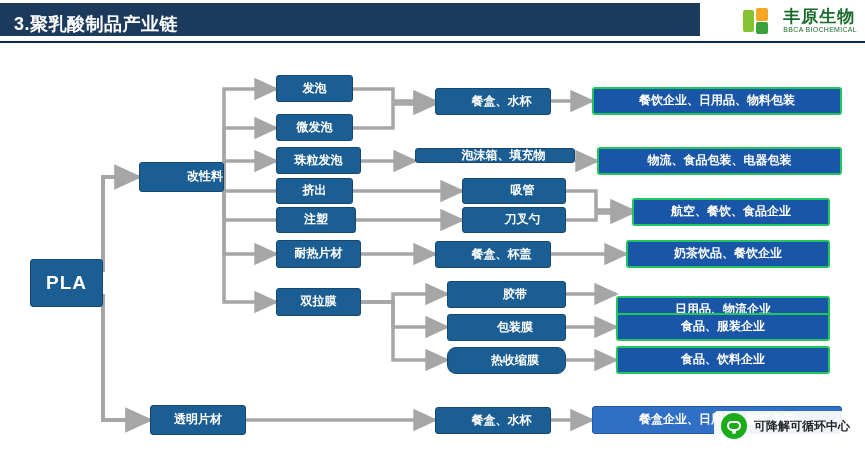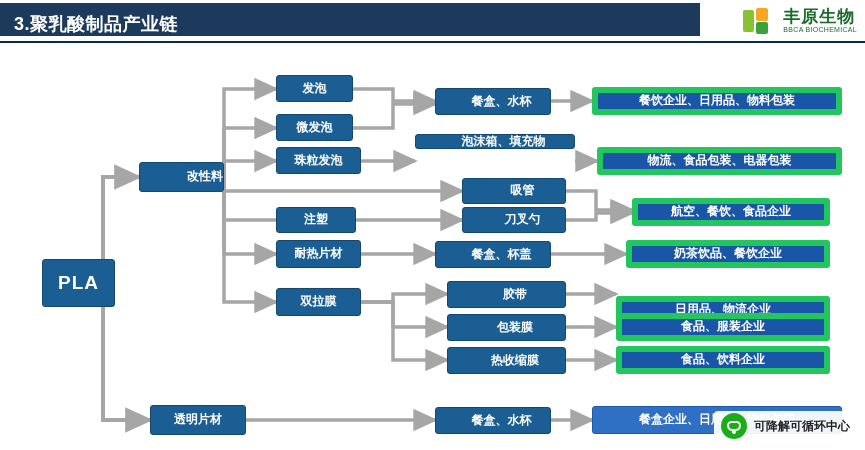--- a/index.html
+++ b/index.html
@@ -22,21 +22,21 @@
 
   
   .canvas{position:absolute;left:0;top:44px;width:865px;height:406px;background:#ffffff;}
 
   
   .node{position:absolute;box-sizing:border-box;display:flex;align-items:center;justify-content:center;
         color:#ffffff;font-weight:bold;text-align:center;border-radius:3px;line-height:1.1;}
   .n-pla{background:#1b5e93;border:1px solid #16476f;font-size:19px;letter-spacing:1px;}
   .n-mid{background:#1b5e93;border:1px solid #16476f;font-size:12px;}
   .n-prod{background:#1b5e93;border:1px solid #16476f;font-size:12px;padding-left:17px;}
-  .n-app{background:#1a56a8;border:6px solid #22c55e;font-size:12px;}
+  .n-app{background:#1a56a8;border:2px solid #22c55e;font-size:12px;}
   .n-app-alt{background:#2f6fc4;border:1px solid #1f5aa8;font-size:12px;}
 
   
   .lines{position:absolute;left:0;top:0;width:865px;height:406px;}
 
   
   .wm{position:absolute;right:6px;bottom:6px;display:flex;align-items:center;gap:7px;
       background:rgba(255,255,255,0.93);border-radius:4px;padding:2px 9px 5px 7px;}
   .wm-logo{width:26px;height:26px;border-radius:50%;background:#1aad19;position:relative;flex:none;}
   .wm-logo:before{content:"";position:absolute;left:6px;top:8px;width:14px;height:10px;border:2px solid #fff;border-radius:5px 5px 6px 6px;box-sizing:border-box;}
@@ -108,40 +108,41 @@
         <path d="M551,210 L626,210"></path>
         <path d="M566,250 L616,250"></path>
         <path d="M566,283 L616,283"></path>
         <path d="M566,316 L616,316"></path>
 
         <path d="M246,376 L435,376"></path>
         <path d="M551,376 L592,376"></path>
       </g>
     </svg>
 
-    <div class="node n-pla" style="left:42px;top:215px;width:73px;height:48px;">PLA</div>
+    <div class="node n-pla" style="left:30px;top:215px;width:73px;height:48px;">PLA</div>
 
     <div class="node n-mid" style="left:139px;top:118px;width:85px;height:30px;padding-left:47px;">改性料</div>
     <div class="node n-mid" style="left:150px;top:361px;width:96px;height:30px;">透明片材</div>
 
     <div class="node n-mid" style="left:276px;top:31px;width:77px;height:27px;">发泡</div>
     <div class="node n-mid" style="left:276px;top:70px;width:77px;height:27px;">微发泡</div>
     <div class="node n-mid" style="left:276px;top:103px;width:85px;height:27px;">珠粒发泡</div>
+    <div class="node n-mid" style="left:276px;top:134px;width:77px;height:26px;">挤出</div>
     <div class="node n-mid" style="left:276px;top:163px;width:80px;height:26px;">注塑</div>
     <div class="node n-mid" style="left:276px;top:196px;width:85px;height:28px;">耐热片材</div>
     <div class="node n-mid" style="left:276px;top:244px;width:85px;height:28px;">双拉膜</div>
 
     <div class="node n-prod" style="left:435px;top:44px;width:116px;height:27px;">餐盒、水杯</div>
-    <div class="node n-prod" style="left:415px;top:90px;width:160px;height:15px;">泡沫箱、填充物</div>
+    <div class="node n-prod" style="left:415px;top:104px;width:160px;height:15px;">泡沫箱、填充物</div>
     <div class="node n-prod" style="left:462px;top:134px;width:104px;height:26px;">吸管</div>
     <div class="node n-prod" style="left:462px;top:163px;width:104px;height:26px;">刀叉勺</div>
     <div class="node n-prod" style="left:435px;top:197px;width:116px;height:27px;">餐盒、杯盖</div>
     <div class="node n-prod" style="left:447px;top:237px;width:119px;height:27px;">胶带</div>
     <div class="node n-prod" style="left:447px;top:270px;width:119px;height:27px;">包装膜</div>
-    <div class="node n-prod" style="left:447px;top:303px;width:119px;height:27px;">热收缩膜</div>
+    <div class="node n-prod" style="left:447px;top:303px;width:119px;height:27px;border-radius:9px;">热收缩膜</div>
     <div class="node n-prod" style="left:435px;top:363px;width:116px;height:27px;">餐盒、水杯</div>
 
     <div class="node n-app" style="left:592px;top:43px;width:250px;height:28px;">餐饮企业、日用品、物料包装</div>
     <div class="node n-app" style="left:597px;top:103px;width:245px;height:28px;">物流、食品包装、电器包装</div>
     <div class="node n-app" style="left:632px;top:154px;width:198px;height:28px;">航空、餐饮、食品企业</div>
     <div class="node n-app" style="left:626px;top:196px;width:204px;height:28px;">奶茶饮品、餐饮企业</div>
     <div class="node n-app" style="left:616px;top:252px;width:214px;height:28px;">日用品、物流企业</div>
     <div class="node n-app" style="left:616px;top:269px;width:214px;height:28px;">食品、服装企业</div>
     <div class="node n-app" style="left:616px;top:302px;width:214px;height:28px;">食品、饮料企业</div>
     <div class="node n-app-alt" style="left:592px;top:362px;width:250px;height:28px;">餐盒企业、日用品、物料包装</div>

